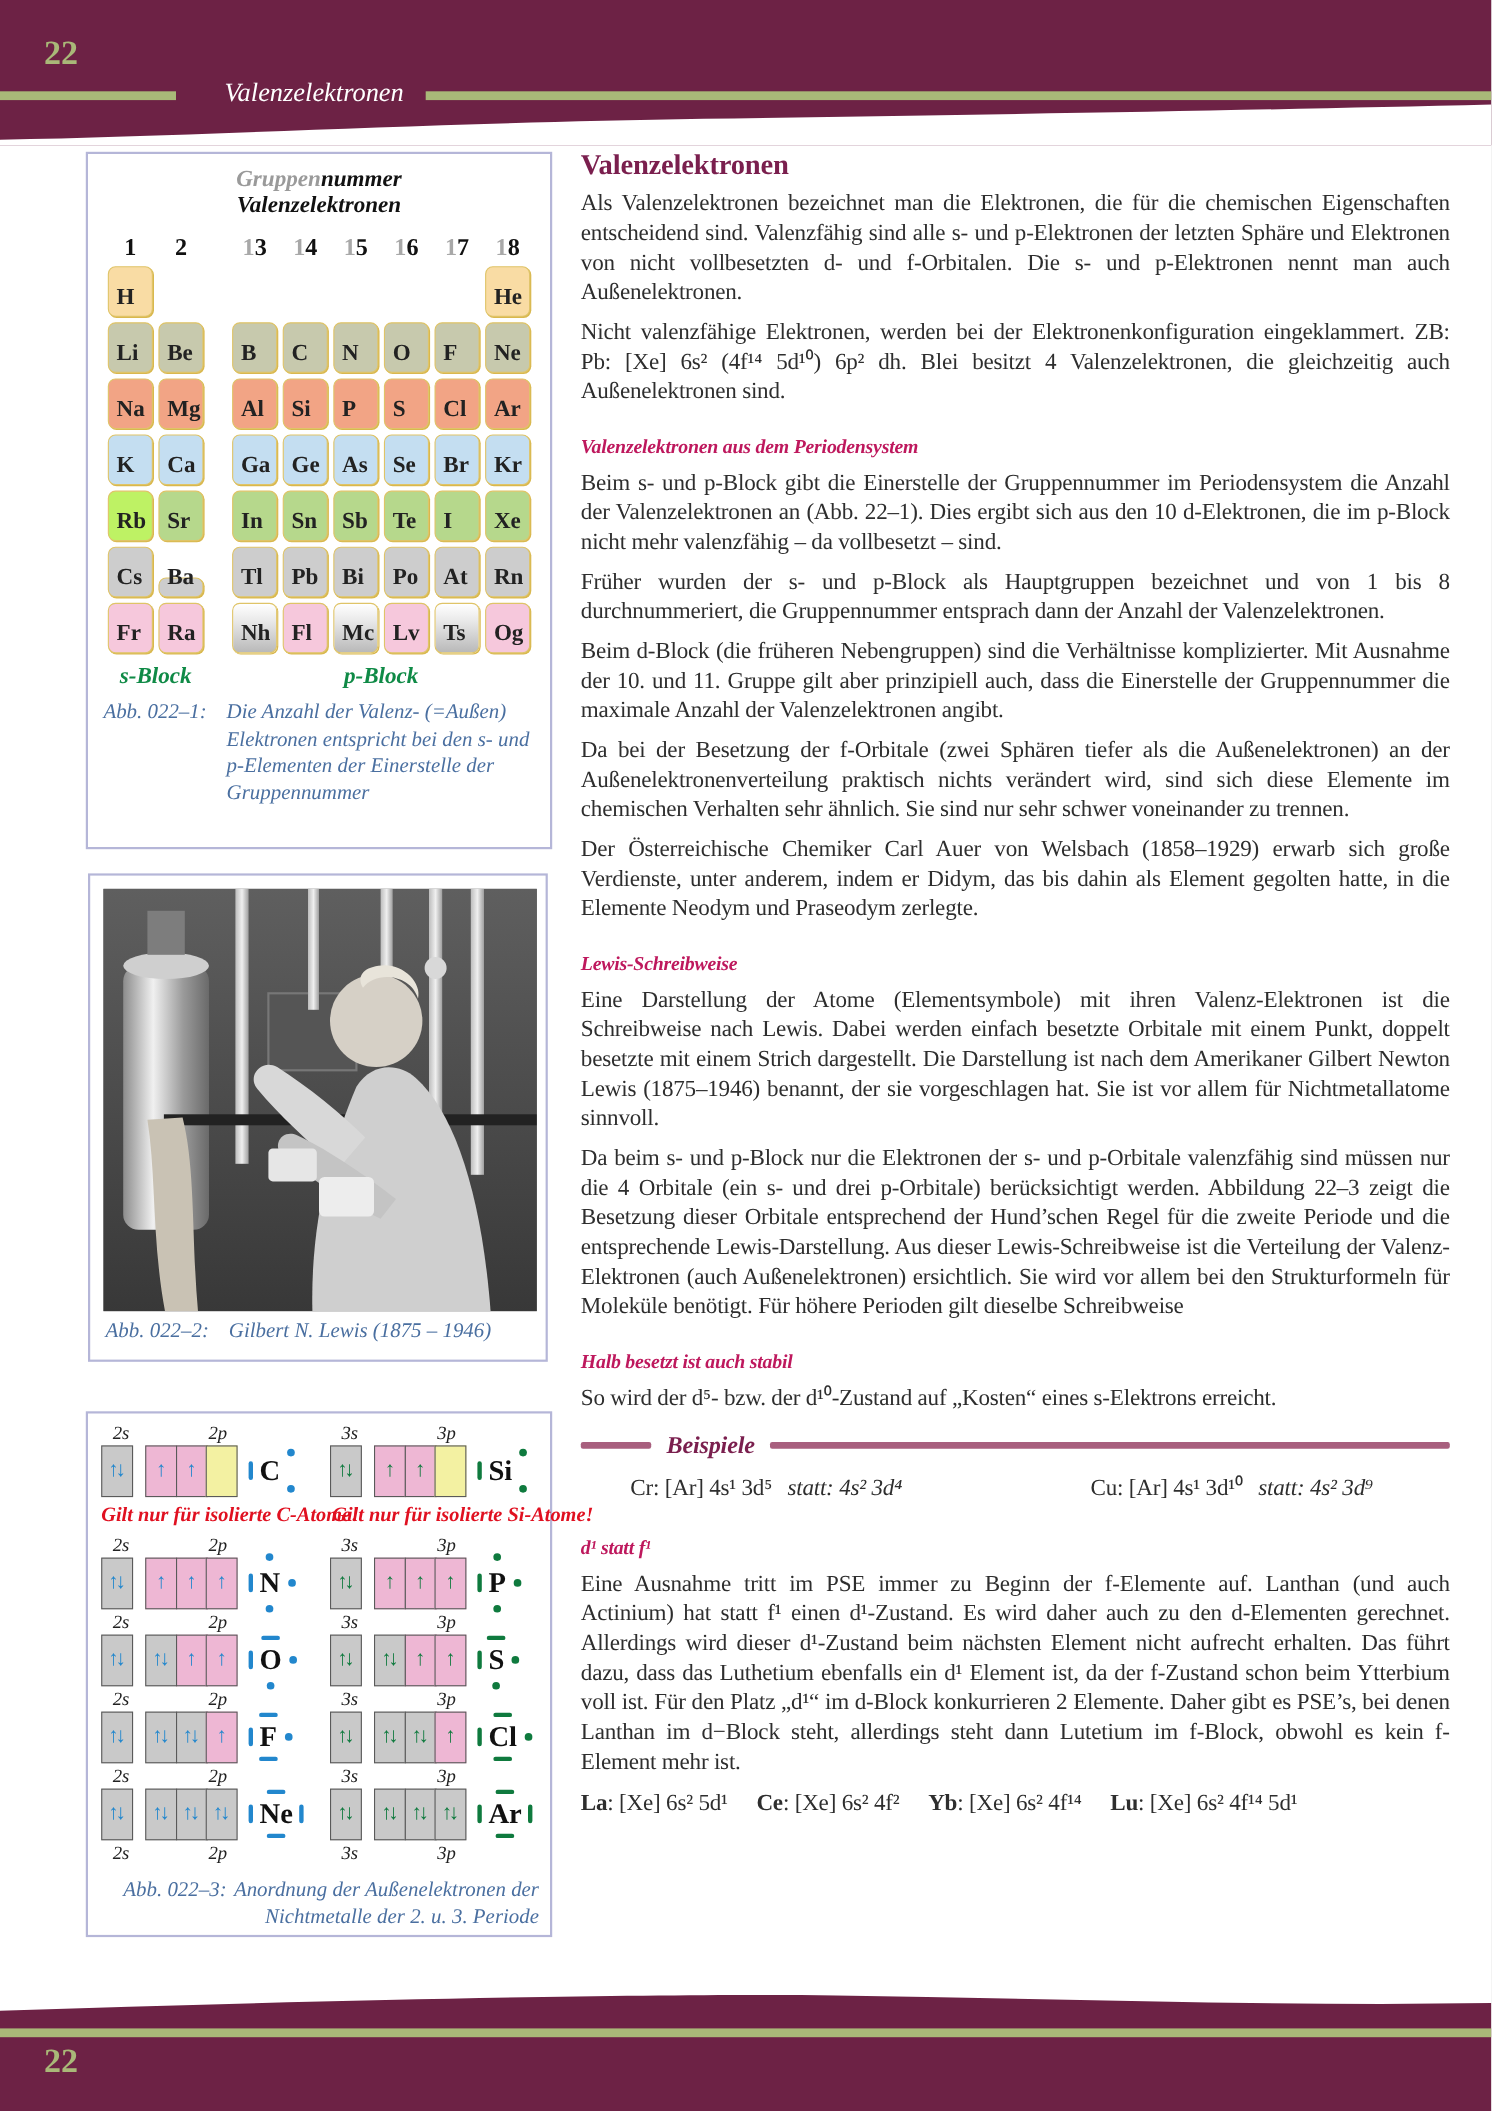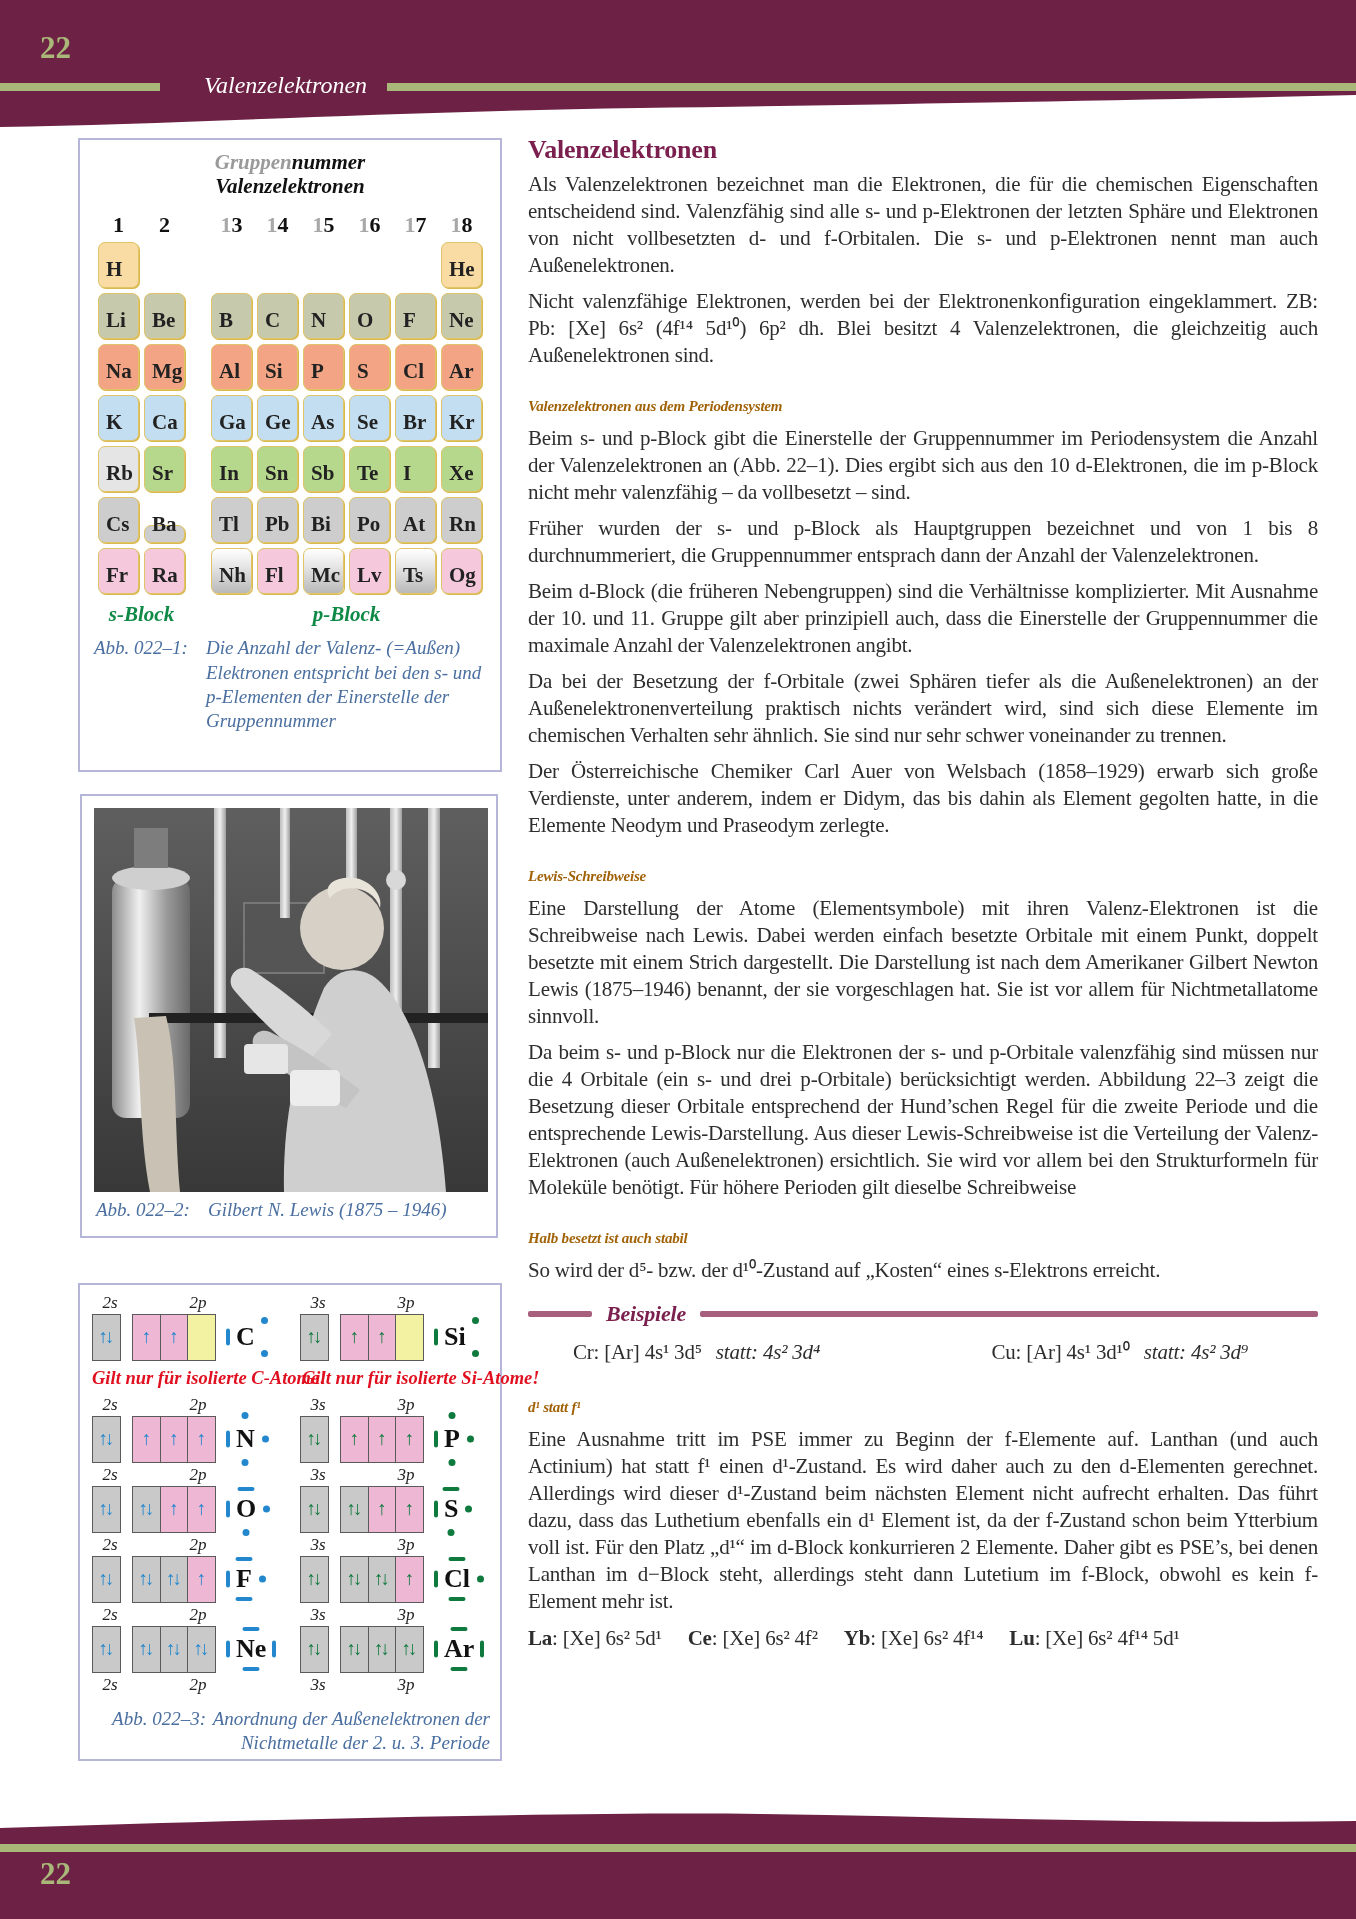--- a/index.html
+++ b/index.html
@@ -79,21 +79,21 @@
   .mk.dot.right-top    { right:-7px; top:0; }
   .mk.dot.right-bottom { right:-7px; bottom:0; }
   .orb-warnings { display:flex; gap:14px; height:30px; align-items:center; margin-bottom:2px; }
   .orb-warnings span { width:196px; color:#e01020; font-weight:bold; font-style:italic; font-size:18.5px; white-space:nowrap; }
   .fig3 .caption { padding-top:10px;text-align:right; }
 
   
   .main-col { position:absolute; left:528px; top:130px; width:790px; text-align:justify;
               font-size:21px; line-height:27px; letter-spacing:-0.2px; hyphens:auto; }
   .mh1 { color:#7a1f4e; font-size:26px; font-weight:bold; margin:6px 0 8px 0; text-align:left; }
-  .mh2 { color:#a16207; font-size:15px; font-weight:bold; font-style:italic; margin:24px 0 5px 0; text-align:left; }
+  .mh2 { color:#be185d; font-size:18px; font-weight:bold; font-style:italic; margin:24px 0 5px 0; text-align:left; }
   .para { margin-bottom:9px; }
   .beisp { margin:16px 0 6px 0; }
   .b-head { display:flex; align-items:center; gap:14px; }
   .b-rule { height:6px; background:#a85f7e; border-radius:2px; }
   .b-rule.left { width:64px; }
   .b-rule.right { flex:1; }
   .b-title { color:#7a1f4e; font-weight:bold; font-style:italic; font-size:22px; }
   .b-examples { display:flex; justify-content:space-between; padding:12px 70px 4px 45px; text-align:left; }
   .b-examples i { font-style:italic; }
   .b-examples .gap { display:inline-block; width:14px; }
@@ -152,21 +152,21 @@
         <div class="pt-cell" style="grid-area: 3 / 8; background: rgb(242, 164, 133);">Cl</div>
         <div class="pt-cell" style="grid-area: 3 / 9; background: rgb(242, 164, 133);">Ar</div>
         <div class="pt-cell" style="grid-area: 4 / 1; background: rgb(196, 222, 241);">K</div>
         <div class="pt-cell" style="grid-area: 4 / 2; background: rgb(196, 222, 241);">Ca</div>
         <div class="pt-cell" style="grid-area: 4 / 4; background: rgb(196, 222, 241);">Ga</div>
         <div class="pt-cell" style="grid-area: 4 / 5; background: rgb(196, 222, 241);">Ge</div>
         <div class="pt-cell" style="grid-area: 4 / 6; background: rgb(196, 222, 241);">As</div>
         <div class="pt-cell" style="grid-area: 4 / 7; background: rgb(196, 222, 241);">Se</div>
         <div class="pt-cell" style="grid-area: 4 / 8; background: rgb(196, 222, 241);">Br</div>
         <div class="pt-cell" style="grid-area: 4 / 9; background: rgb(196, 222, 241);">Kr</div>
-        <div class="pt-cell" style="grid-area: 5 / 1; background: #e5e5e5;">Rb</div>
+        <div class="pt-cell" style="grid-area: 5 / 1; background: #bef264;">Rb</div>
         <div class="pt-cell" style="grid-area: 5 / 2; background: rgb(182, 216, 140);">Sr</div>
         <div class="pt-cell" style="grid-area: 5 / 4; background: rgb(182, 216, 140);">In</div>
         <div class="pt-cell" style="grid-area: 5 / 5; background: rgb(182, 216, 140);">Sn</div>
         <div class="pt-cell" style="grid-area: 5 / 6; background: rgb(182, 216, 140);">Sb</div>
         <div class="pt-cell" style="grid-area: 5 / 7; background: rgb(182, 216, 140);">Te</div>
         <div class="pt-cell" style="grid-area: 5 / 8; background: rgb(182, 216, 140);">I</div>
         <div class="pt-cell" style="grid-area: 5 / 9; background: rgb(182, 216, 140);">Xe</div>
         <div class="pt-cell" style="grid-area: 6 / 1; background: rgb(205, 205, 205);">Cs</div>
         <div class="pt-cell" style="grid-area: 6 / 2; background: rgb(205, 205, 205); margin-top: 28px;">Ba</div>
         <div class="pt-cell" style="grid-area: 6 / 4; background: rgb(205, 205, 205);">Tl</div>

